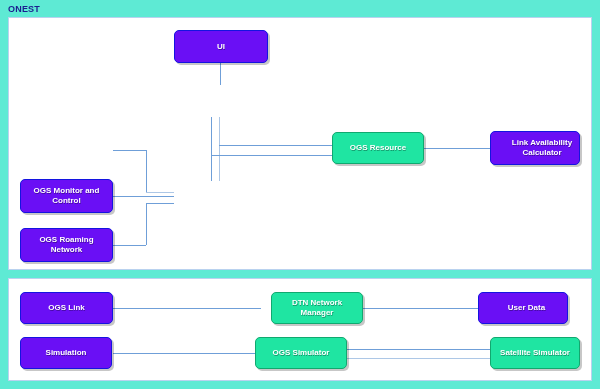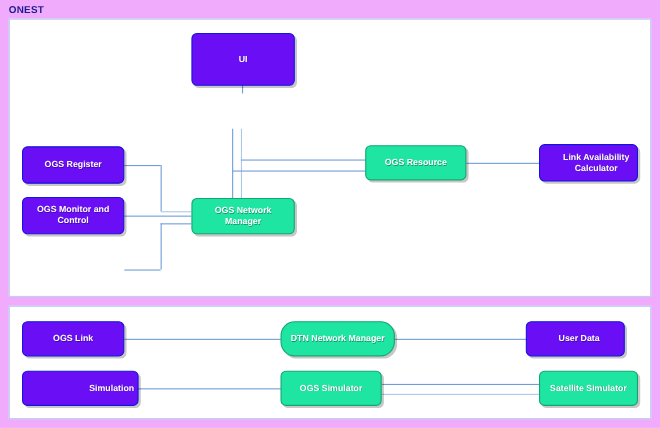--- a/index.html
+++ b/index.html
@@ -10,21 +10,21 @@
   body {
     width: 600px;
     height: 389px;
     font-family: "Liberation Sans", sans-serif;
     overflow: hidden;
   }
   #canvas {
     position: relative;
     width: 600px;
     height: 389px;
-    background: #f0abfc;
+    background: #5eead4;
   }
   .diagram-title {
     position: absolute;
     left: 8px;
     top: 4px;
     font-size: 9px;
     font-weight: bold;
     color: #1b1d8f;
     letter-spacing: 0.2px;
     white-space: nowrap;
@@ -95,37 +95,34 @@
   <div class="edge h" style="left:113px; top:150px; width:33px;"></div>
   <div class="edge v" style="left:146px; top:150px; height:42px;"></div>
   <div class="edge h pale" style="left:146px; top:192px; width:28px;"></div>
 
   <div class="edge h" style="left:113px; top:196px; width:61px;"></div>
 
   <div class="edge h" style="left:113px; top:245px; width:33px;"></div>
   <div class="edge v" style="left:146px; top:203px; height:42px;"></div>
   <div class="edge h" style="left:146px; top:203px; width:28px;"></div>
 
-  <div class="node purple" style="left:174px; top:30px; width:94px; height:48px;">
+  <div class="node purple" style="left:174px; top:30px; width:94px; height:33px;">
     <span>UI</span>
   </div>
 
 
-  <div class="node purple" style="left:20px; top:133px; width:93px; height:34px;">
-    <span>OGS Register</span>
-  </div>
 
   <div class="node purple" style="left:20px; top:179px; width:93px; height:34px;text-align:center;">
     <span>OGS Monitor and Control</span>
   </div>
 
+  <div class="node purple" style="left:20px; top:228px; width:93px; height:34px;">
+    <span>OGS Roaming Network</span>
+  </div>
 
-  <div class="node green" style="left:174px; top:180px; width:94px; height:33px;">
-    <span>OGS Network Manager</span>
-  </div>
 
   <div class="node green" style="left:332px; top:132px; width:92px; height:32px;">
     <span>OGS Resource</span>
   </div>
 
   <div class="node purple" style="left:490px; top:131px; width:90px; height:34px;padding-left:17px;">
     <span>Link Availability Calculator</span>
   </div>
 
   <div class="panel" id="panel-lower"></div>
@@ -134,29 +131,29 @@
   <div class="edge h" style="left:347px; top:308px; width:143px;"></div>
 
   <div class="edge h" style="left:113px; top:353px; width:148px;"></div>
   <div class="edge h" style="left:347px; top:349px; width:143px;"></div>
   <div class="edge h pale" style="left:347px; top:358px; width:143px;"></div>
 
   <div class="node purple" style="left:20px; top:292px; width:93px; height:32px;">
     <span>OGS Link</span>
   </div>
 
-  <div class="node green" style="left:255px; top:292px; width:104px; height:32px;border-radius:13px;">
+  <div class="node green" style="left:271px; top:292px; width:92px; height:32px;">
     <span>DTN Network Manager</span>
   </div>
 
   <div class="node purple" style="left:478px; top:292px; width:90px; height:32px;padding-left:10px;">
     <span>User Data</span>
   </div>
 
-  <div class="node purple" style="left:20px; top:337px; width:106px; height:32px;justify-content:flex-end;">
+  <div class="node purple" style="left:20px; top:337px; width:92px; height:32px;">
     <span>Simulation</span>
   </div>
 
   <div class="node green" style="left:255px; top:337px; width:92px; height:32px;">
     <span>OGS Simulator</span>
   </div>
 
   <div class="node green" style="left:490px; top:337px; width:90px; height:32px;">
     <span>Satellite Simulator</span>
   </div>

